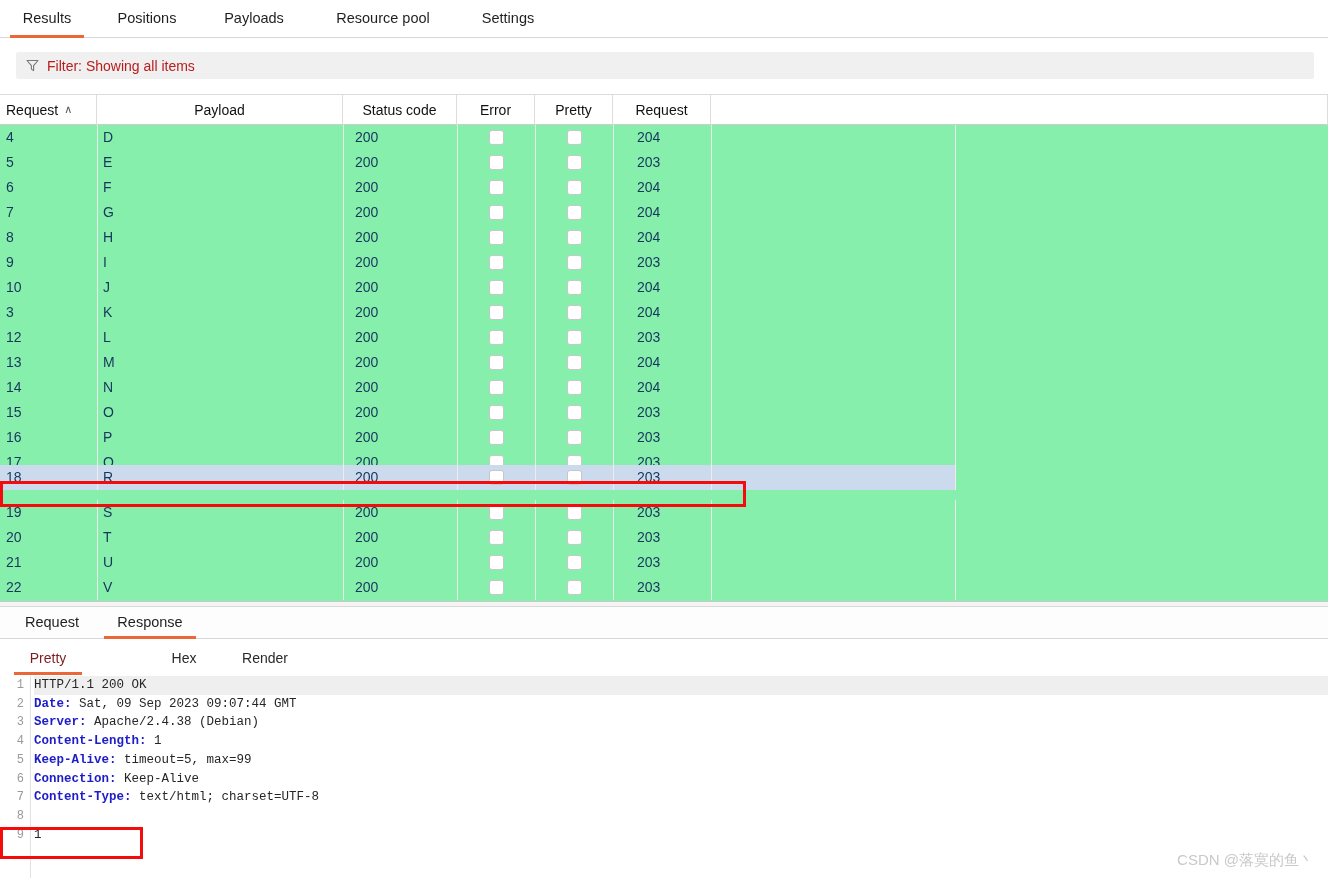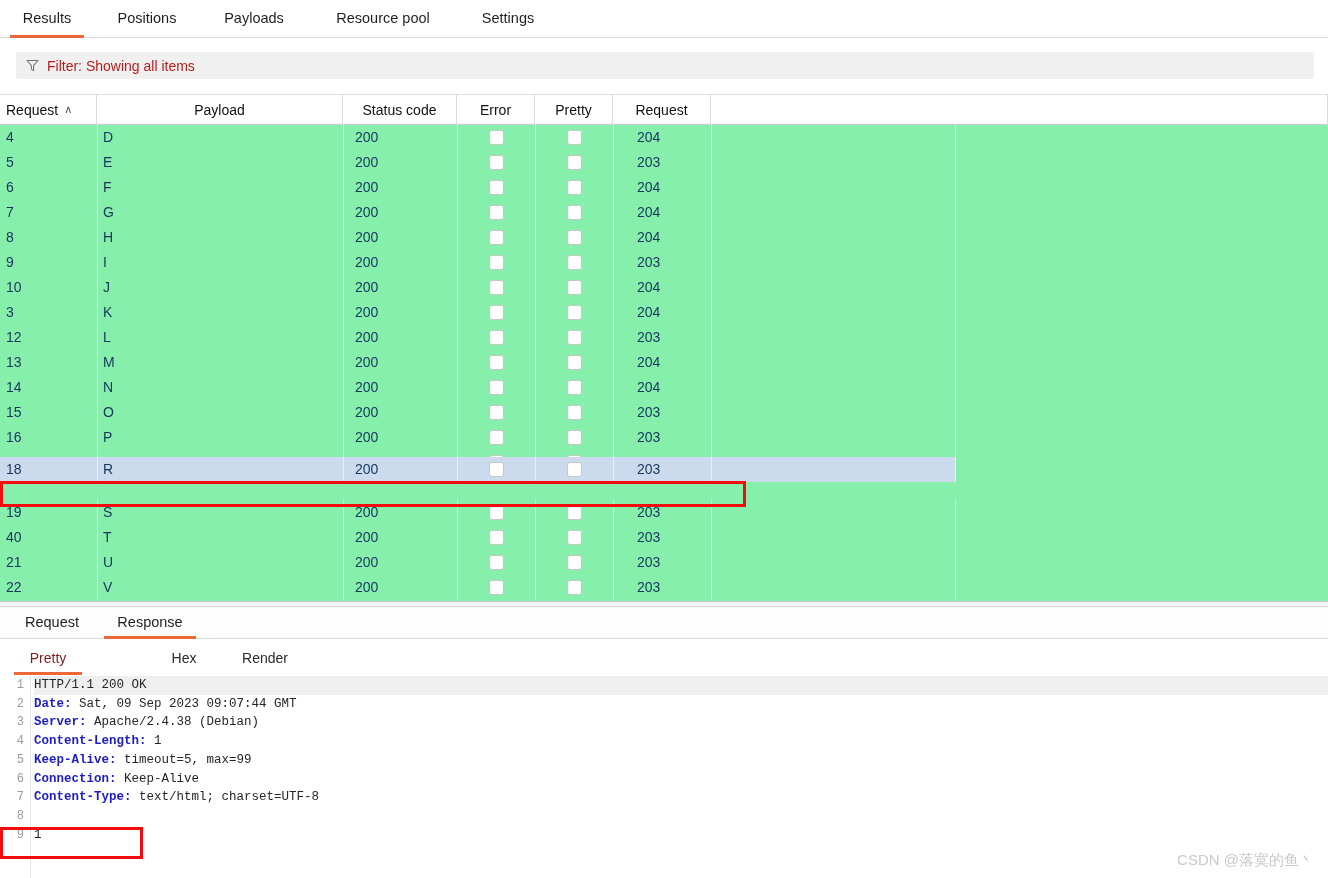--- a/index.html
+++ b/index.html
@@ -537,21 +537,21 @@
         <div class="colline" style="left: 613px;"></div>
         <div class="colline" style="left: 711px;"></div>
         <div class="colline" style="left: 955px;"></div>
         <div class="cell col-req">17</div>
         <div class="cell col-pay">Q</div>
         <div class="cell col-stat">200</div>
         <div class="cell col-len">203</div>
         <div class="chk err"></div>
         <div class="chk tmo"></div>
       </div>
-      <div class="row selected" style="top: 332px;">
+      <div class="row selected" style="top: 340px;">
         <div class="selbg"></div>
         <div class="colline" style="left: 97px;"></div>
         <div class="colline" style="left: 343px;"></div>
         <div class="colline" style="left: 457px;"></div>
         <div class="colline" style="left: 535px;"></div>
         <div class="colline" style="left: 613px;"></div>
         <div class="colline" style="left: 711px;"></div>
         <div class="colline" style="left: 955px;"></div>
         <div class="cell col-req">18</div>
         <div class="cell col-pay">R</div>
@@ -576,21 +576,21 @@
         <div class="chk tmo"></div>
       </div>
       <div class="row" style="top: 400px;">
         <div class="colline" style="left: 97px;"></div>
         <div class="colline" style="left: 343px;"></div>
         <div class="colline" style="left: 457px;"></div>
         <div class="colline" style="left: 535px;"></div>
         <div class="colline" style="left: 613px;"></div>
         <div class="colline" style="left: 711px;"></div>
         <div class="colline" style="left: 955px;"></div>
-        <div class="cell col-req">40</div>
+        <div class="cell col-req">20</div>
         <div class="cell col-pay">T</div>
         <div class="cell col-stat">200</div>
         <div class="cell col-len">203</div>
         <div class="chk err"></div>
         <div class="chk tmo"></div>
       </div>
       <div class="row" style="top: 425px;">
         <div class="colline" style="left: 97px;"></div>
         <div class="colline" style="left: 343px;"></div>
         <div class="colline" style="left: 457px;"></div>

